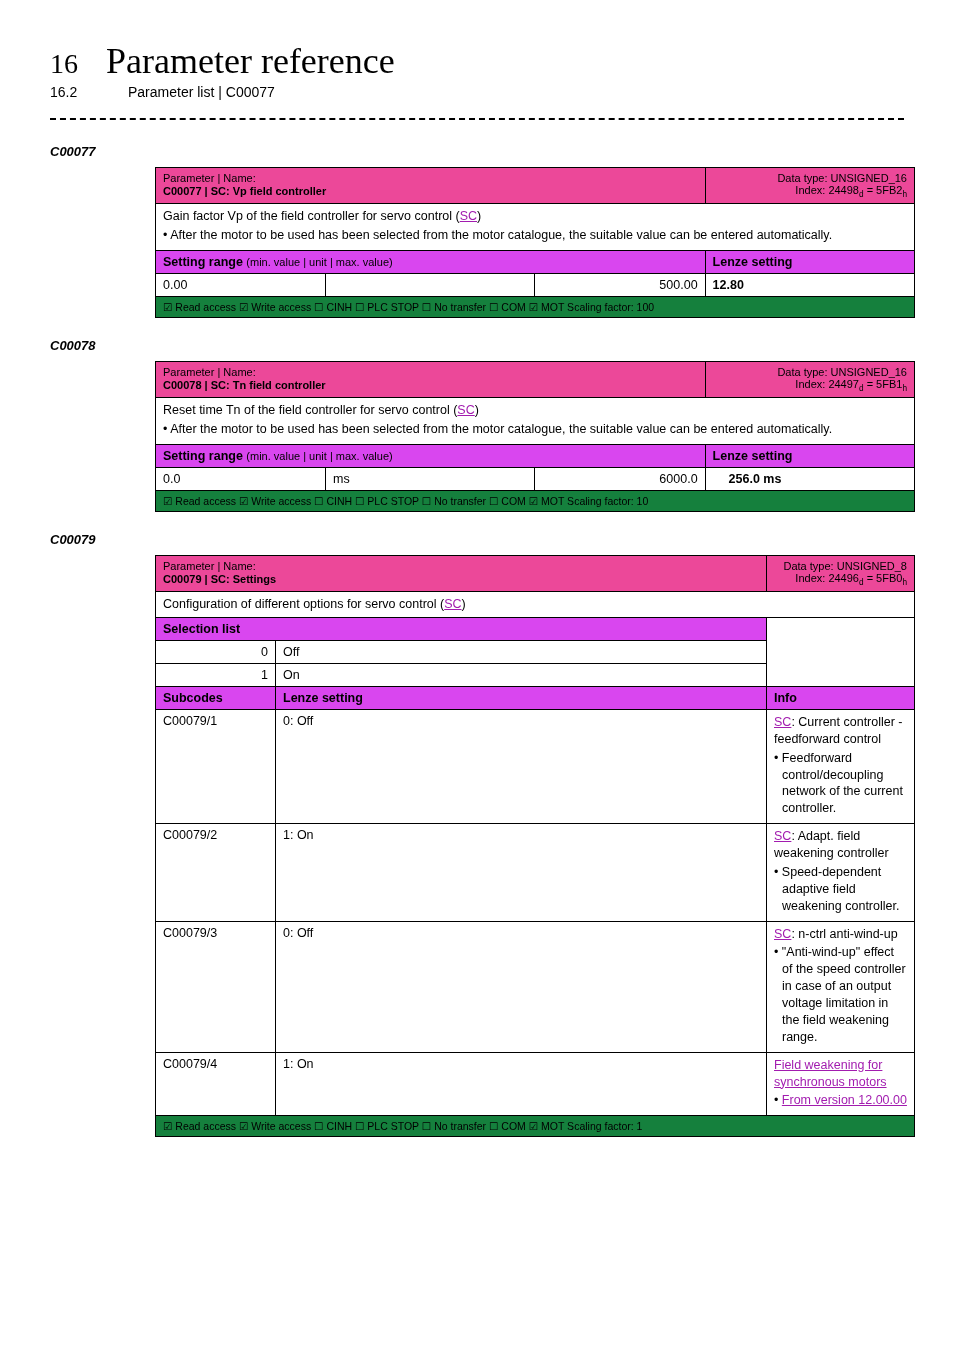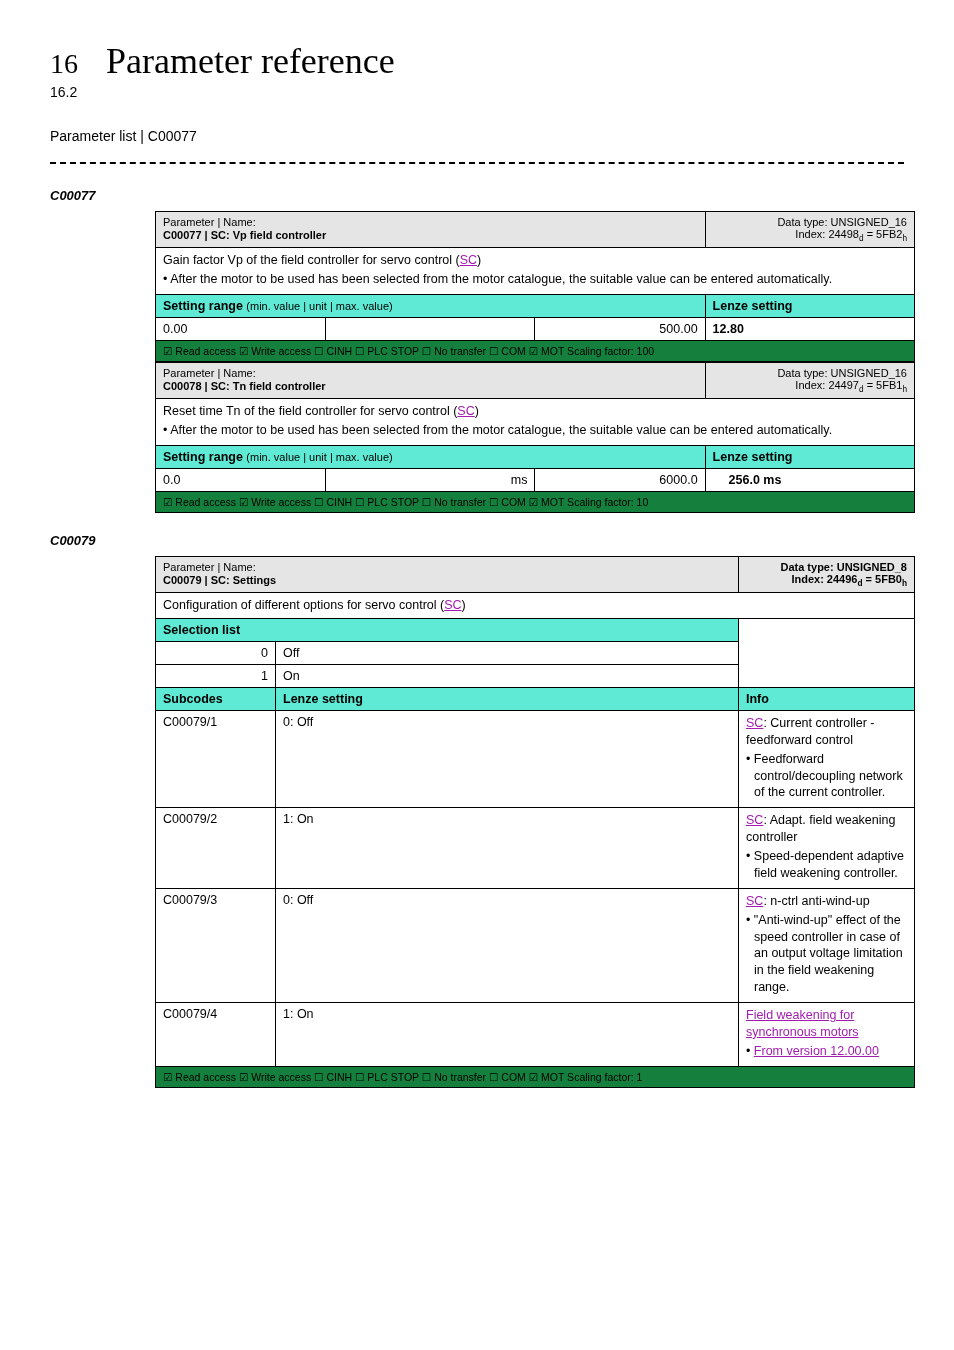--- a/index.html
+++ b/index.html
@@ -20,23 +20,22 @@
     align-items: baseline;
     gap: 28px;
     margin-bottom: 2px;
     font-family: Liberation Serif, serif;
   }
   .chapter-num { font-size: 28px; font-weight: 400; }
   .chapter-title { font-size: 36px; font-weight: 400; }
   .subheader-row {
     display: flex;
     align-items: baseline;
-    gap: 28px;
+    gap: 38px;
     margin-bottom: 18px;
-    flex-direction: column;
   }
   .section-num { font-size: 14px; width: 40px;}
   .section-title { font-size: 14px; }
   .dash-rule {
     border: none;
     border-top: 2px dashed #000;
     margin: 0 0 24px 0;
     letter-spacing: 2px;
   }
   .param-id {
@@ -52,27 +51,27 @@
     border: 1px solid #000;
     font-size: 12.5px;
   }
   .param-table td, .param-table th {
     border: 1px solid #000;
     padding: 4px 7px;
     vertical-align: top;
     text-align: left;
   }
   .hdr-row td {
-    background: #e5e5e5;
+    background: #ec4899;
   }
   .hdr-row .name-cell { font-size: 12px; }
   .hdr-row .pn-label { font-size: 11px; display:block; }
   .hdr-row .pn-main { font-weight: bold; font-size: 11px; margin-top: 10px; }
   .hdr-row .dtype { font-size: 11px; text-align: right; }
-  .sub-hdr td { background: #5eead4; font-weight: bold; }
+  .sub-hdr td { background: #d946ef; font-weight: bold; }
   .desc-cell { font-size: 12.5px; line-height: 1.35; }
   .bullet { margin: 2px 0 2px 8px; text-indent: -8px; }
   .bullet::before { content: "• "; }
   .link { color: #a21caf; text-decoration: underline; }
   .flags-row td { font-size: 10.5px; background: #15803d;}
   sub { font-size: 0.75em; }
 </style>
 </head>
 <body>
 
@@ -117,20 +116,21 @@
       <td style="width:160px;text-align:center;"></td>
       <td style="width:130px;text-align:right;">500.00</td>
       <td style="font-weight:bold;">12.80</td>
     </tr>
     <tr class="flags-row">
       <td colspan="4">☑ Read access   ☑ Write access   ☐ CINH   ☐ PLC STOP   ☐ No transfer   ☐ COM   ☑ MOT    Scaling factor: 100</td>
     </tr>
   </tbody>
     </table>
 
+  <div class="param-id">C00078</div>
   <table class="param-table">
     <tbody>
         <tr class="hdr-row">
       <td colspan="3" class="name-cell">
         <span class="pn-label">Parameter | Name:</span>
         <span class="pn-main">C00078 | SC: Tn field controller</span>
       </td>
       <td class="dtype" style="width:160px;">
         <span>Data type: UNSIGNED_16</span><br>
         <span>Index: 24497</span><sub>d</sub><span> = 5FB1</span><sub>h</sub>
@@ -141,39 +141,39 @@
         <span>Reset time Tn of the field controller for servo control (</span><a class="link">SC</a><span>)</span>
         <div class="bullet">After the motor to be used has been selected from the motor catalogue, the suitable value can be entered automatically.</div>
       </td>
     </tr>
     <tr class="sub-hdr">
       <td colspan="3"><span>Setting range <span style="font-weight:normal;font-size:11px;">(min. value | unit | max. value)</span></span></td>
       <td>Lenze setting</td>
     </tr>
     <tr>
       <td style="width:130px;">0.0</td>
-      <td style="width:160px;text-align:right;">ms</td>
+      <td style="width:160px;text-align:left;">ms</td>
       <td style="width:130px;text-align:right;">6000.0</td>
       <td style="font-weight:bold;padding-left:23px;">256.0 ms</td>
     </tr>
     <tr class="flags-row">
       <td colspan="4">☑ Read access   ☑ Write access   ☐ CINH   ☐ PLC STOP   ☐ No transfer   ☐ COM   ☑ MOT    Scaling factor: 10</td>
     </tr>
   </tbody>
     </table>
 
   <div class="param-id">C00079</div>
   <table class="param-table">
     <tbody>
         <tr class="hdr-row">
       <td colspan="2" class="name-cell">
         <span class="pn-label">Parameter | Name:</span>
         <span class="pn-main">C00079 | SC: Settings</span>
       </td>
-      <td class="dtype" style="width:176px;font-weight:bold;">
+      <td class="dtype" style="width:148px;">
         <span>Data type: UNSIGNED_8</span><br>
         <span>Index: 24496</span><sub>d</sub><span> = 5FB0</span><sub>h</sub>
       </td>
     </tr>
     <tr>
       <td colspan="3" class="desc-cell">
         <span>Configuration of different options for servo control (</span><a class="link">SC</a><span>)</span>
       </td>
     </tr>
     <tr class="sub-hdr">

